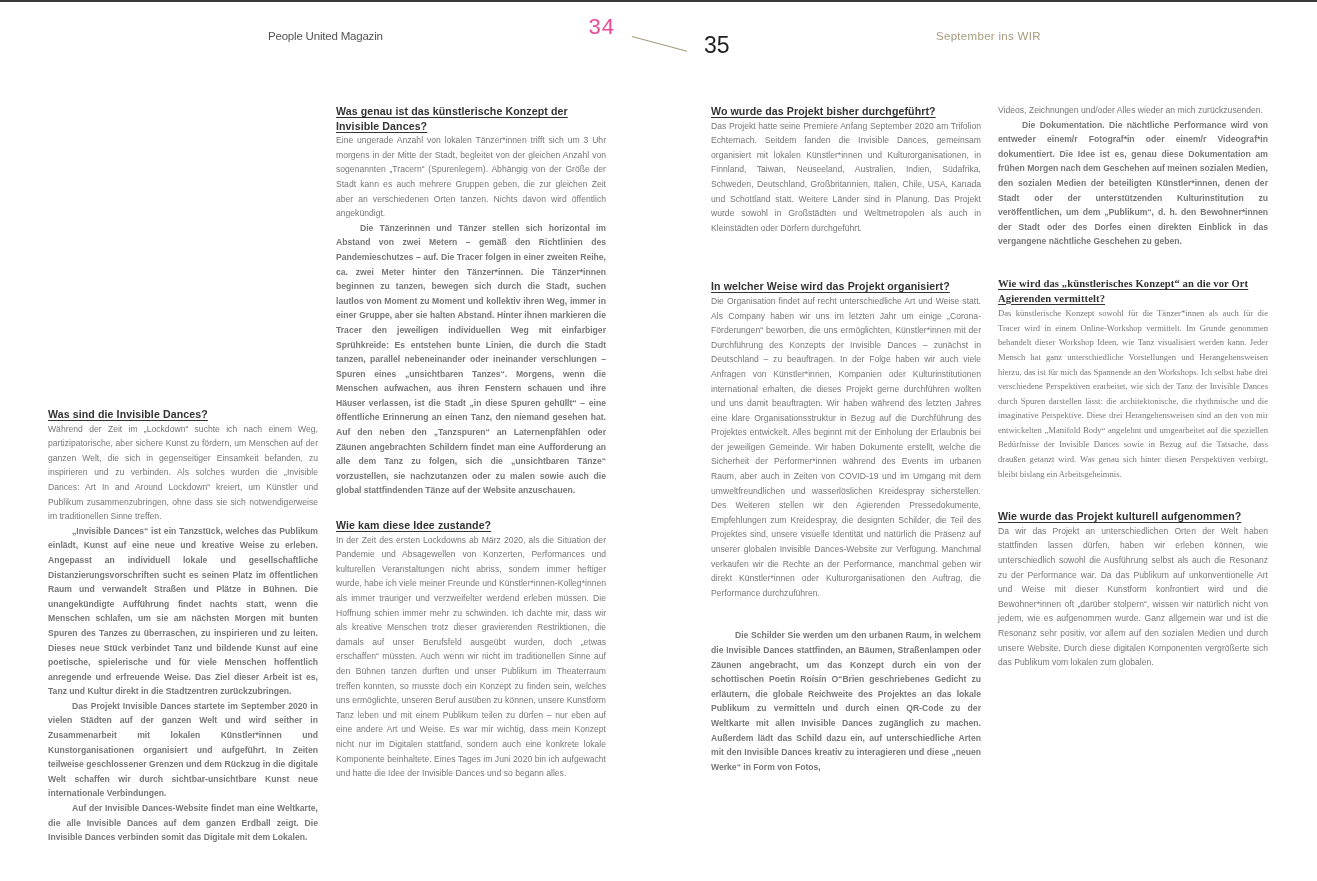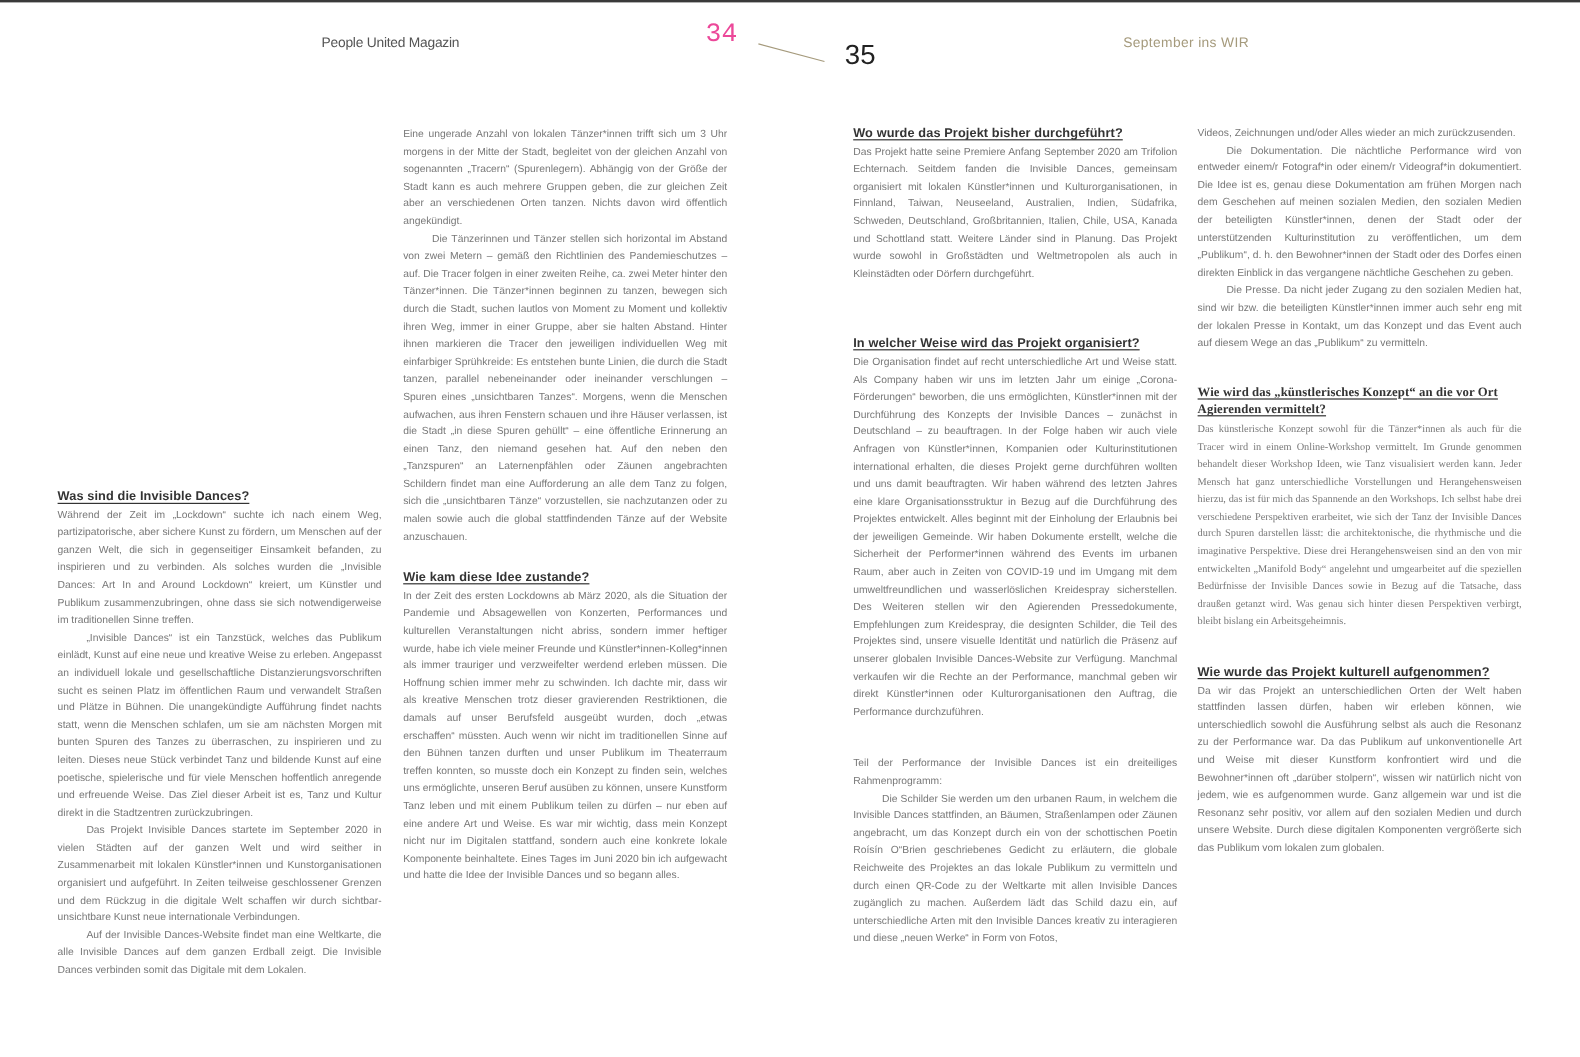--- a/index.html
+++ b/index.html
@@ -13,21 +13,21 @@
   .pnum-left { position: absolute; left: 588px; top: 16px; font-family: Liberation Mono, monospace; font-size: 22px; color: #ec4899; }
   .pnum-right { position: absolute; left: 704px; top: 32px; font-family: "Liberation Sans", sans-serif; font-size: 23px; color: #222; }
   .divider-slash { position: absolute; left: 632px; top: 36px; width: 57px; height: 1px; background: #a59a7c; transform: rotate(15deg); transform-origin: left center; }
 
   .col { position: absolute; width: 272px; font-size: 8.6px; line-height: 14.6px; text-align: justify; color: #777; }
   .col h2 {
     margin: 0; font-size: 10.6px; line-height: 14.6px; font-weight: bold; color: #333;
     text-decoration: underline; text-underline-offset: 2px; text-align: left; letter-spacing: 0.1px;
   }
   .col p { margin: 0; }
-  .col p.indent { text-indent: 24px; }
+  .col p.indent { text-indent: 24px; font-weight: bold; }
   .col .section { margin-bottom: 0; }
 
   #col1 { left: 48px; top: 407px; width: 270px; }
   #col2 { left: 336px; top: 104px; width: 270px; }
   #col2 .section-2 { margin-top: 20px; }
   #col3 { left: 711px; top: 104px; width: 270px; }
   #col3 .section-2 { margin-top: 44px; }
   #col3 .section-3 { margin-top: 28px; }
   #col4 { left: 998px; top: 103px; width: 270px; }
   #col4 .section-2 { margin-top: 28px; font-family: Liberation Serif, serif; }
@@ -49,49 +49,48 @@
     <h2>Was sind die Invisible Dances?</h2>
     <p>Während der Zeit im „Lockdown“ suchte ich nach einem Weg, partizipatorische, aber sichere Kunst zu fördern, um Menschen auf der ganzen Welt, die sich in gegenseitiger Einsamkeit befanden, zu inspirieren und zu verbinden. Als solches wurden die „Invisible Dances: Art In and Around Lockdown“ kreiert, um Künstler und Publikum zusammenzubringen, ohne dass sie sich notwendigerweise im traditionellen Sinne treffen.</p>
     <p class="indent">„Invisible Dances“ ist ein Tanzstück, welches das Publikum einlädt, Kunst auf eine neue und kreative Weise zu erleben. Angepasst an individuell lokale und gesellschaftliche Distanzierungsvorschriften sucht es seinen Platz im öffentlichen Raum und verwandelt Straßen und Plätze in Bühnen. Die unangekündigte Aufführung findet nachts statt, wenn die Menschen schlafen, um sie am nächsten Morgen mit bunten Spuren des Tanzes zu überraschen, zu inspirieren und zu leiten. Dieses neue Stück verbindet Tanz und bildende Kunst auf eine poetische, spielerische und für viele Menschen hoffentlich anregende und erfreuende Weise. Das Ziel dieser Arbeit ist es, Tanz und Kultur direkt in die Stadtzentren zurückzubringen.</p>
     <p class="indent">Das Projekt Invisible Dances startete im September 2020 in vielen Städten auf der ganzen Welt und wird seither in Zusammenarbeit mit lokalen Künstler*innen und Kunstorganisationen organisiert und aufgeführt. In Zeiten teilweise geschlossener Grenzen und dem Rückzug in die digitale Welt schaffen wir durch sichtbar-unsichtbare Kunst neue internationale Verbindungen.</p>
     <p class="indent">Auf der Invisible Dances-Website findet man eine Weltkarte, die alle Invisible Dances auf dem ganzen Erdball zeigt. Die Invisible Dances verbinden somit das Digitale mit dem Lokalen.</p>
   </div>
 </div>
 
 <div class="col" id="col2">
   <div class="section">
+    <h2>Was genau ist das künstlerische Konzept der Invisible Dances?</h2>
     <p>Eine ungerade Anzahl von lokalen Tänzer*innen trifft sich um 3 Uhr morgens in der Mitte der Stadt, begleitet von der gleichen Anzahl von sogenannten „Tracern“ (Spurenlegern). Abhängig von der Größe der Stadt kann es auch mehrere Gruppen geben, die zur gleichen Zeit aber an verschiedenen Orten tanzen. Nichts davon wird öffentlich angekündigt.</p>
     <p class="indent">Die Tänzerinnen und Tänzer stellen sich horizontal im Abstand von zwei Metern – gemäß den Richtlinien des Pandemieschutzes – auf. Die Tracer folgen in einer zweiten Reihe, ca. zwei Meter hinter den Tänzer*innen. Die Tänzer*innen beginnen zu tanzen, bewegen sich durch die Stadt, suchen lautlos von Moment zu Moment und kollektiv ihren Weg, immer in einer Gruppe, aber sie halten Abstand. Hinter ihnen markieren die Tracer den jeweiligen individuellen Weg mit einfarbiger Sprühkreide: Es entstehen bunte Linien, die durch die Stadt tanzen, parallel nebeneinander oder ineinander verschlungen – Spuren eines „unsichtbaren Tanzes“. Morgens, wenn die Menschen aufwachen, aus ihren Fenstern schauen und ihre Häuser verlassen, ist die Stadt „in diese Spuren gehüllt“ – eine öffentliche Erinnerung an einen Tanz, den niemand gesehen hat. Auf den neben den „Tanzspuren“ an Laternenpfählen oder Zäunen angebrachten Schildern findet man eine Aufforderung an alle dem Tanz zu folgen, sich die „unsichtbaren Tänze“ vorzustellen, sie nachzutanzen oder zu malen sowie auch die global stattfindenden Tänze auf der Website anzuschauen.</p>
   </div>
   <div class="section section-2">
     <h2>Wie kam diese Idee zustande?</h2>
     <p>In der Zeit des ersten Lockdowns ab März 2020, als die Situation der Pandemie und Absagewellen von Konzerten, Performances und kulturellen Veranstaltungen nicht abriss, sondern immer heftiger wurde, habe ich viele meiner Freunde und Künstler*innen-Kolleg*innen als immer trauriger und verzweifelter werdend erleben müssen. Die Hoffnung schien immer mehr zu schwinden. Ich dachte mir, dass wir als kreative Menschen trotz dieser gravierenden Restriktionen, die damals auf unser Berufsfeld ausgeübt wurden, doch „etwas erschaffen“ müssten. Auch wenn wir nicht im traditionellen Sinne auf den Bühnen tanzen durften und unser Publikum im Theaterraum treffen konnten, so musste doch ein Konzept zu finden sein, welches uns ermöglichte, unseren Beruf ausüben zu können, unsere Kunstform Tanz leben und mit einem Publikum teilen zu dürfen – nur eben auf eine andere Art und Weise. Es war mir wichtig, dass mein Konzept nicht nur im Digitalen stattfand, sondern auch eine konkrete lokale Komponente beinhaltete. Eines Tages im Juni 2020 bin ich aufgewacht und hatte die Idee der Invisible Dances und so begann alles.</p>
   </div>
 </div>
 
 <div class="col" id="col3">
   <div class="section">
     <h2>Wo wurde das Projekt bisher durchgeführt?</h2>
     <p>Das Projekt hatte seine Premiere Anfang September 2020 am Trifolion Echternach. Seitdem fanden die Invisible Dances, gemeinsam organisiert mit lokalen Künstler*innen und Kulturorganisationen, in Finnland, Taiwan, Neuseeland, Australien, Indien, Südafrika, Schweden, Deutschland, Großbritannien, Italien, Chile, USA, Kanada und Schottland statt. Weitere Länder sind in Planung. Das Projekt wurde sowohl in Großstädten und Weltmetropolen als auch in Kleinstädten oder Dörfern durchgeführt.</p>
   </div>
   <div class="section section-2">
     <h2>In welcher Weise wird das Projekt organisiert?</h2>
     <p>Die Organisation findet auf recht unterschiedliche Art und Weise statt. Als Company haben wir uns im letzten Jahr um einige „Corona-Förderungen“ beworben, die uns ermöglichten, Künstler*innen mit der Durchführung des Konzepts der Invisible Dances – zunächst in Deutschland – zu beauftragen. In der Folge haben wir auch viele Anfragen von Künstler*innen, Kompanien oder Kulturinstitutionen international erhalten, die dieses Projekt gerne durchführen wollten und uns damit beauftragten. Wir haben während des letzten Jahres eine klare Organisationsstruktur in Bezug auf die Durchführung des Projektes entwickelt. Alles beginnt mit der Einholung der Erlaubnis bei der jeweiligen Gemeinde. Wir haben Dokumente erstellt, welche die Sicherheit der Performer*innen während des Events im urbanen Raum, aber auch in Zeiten von COVID-19 und im Umgang mit dem umweltfreundlichen und wasserlöslichen Kreidespray sicherstellen. Des Weiteren stellen wir den Agierenden Pressedokumente, Empfehlungen zum Kreidespray, die designten Schilder, die Teil des Projektes sind, unsere visuelle Identität und natürlich die Präsenz auf unserer globalen Invisible Dances-Website zur Verfügung. Manchmal verkaufen wir die Rechte an der Performance, manchmal geben wir direkt Künstler*innen oder Kulturorganisationen den Auftrag, die Performance durchzuführen.</p>
   </div>
   <div class="section section-3">
-    <p>Teil der Performance der Invisible Dances ist ein dreiteiliges Rahmenprogramm:</p>
     <p class="indent">Die Schilder Sie werden um den urbanen Raum, in welchem die Invisible Dances stattfinden, an Bäumen, Straßenlampen oder Zäunen angebracht, um das Konzept durch ein von der schottischen Poetin Roísín O“Brien geschriebenes Gedicht zu erläutern, die globale Reichweite des Projektes an das lokale Publikum zu vermitteln und durch einen QR-Code zu der Weltkarte mit allen Invisible Dances zugänglich zu machen. Außerdem lädt das Schild dazu ein, auf unterschiedliche Arten mit den Invisible Dances kreativ zu interagieren und diese „neuen Werke“ in Form von Fotos,</p>
   </div>
 </div>
 
 <div class="col" id="col4">
   <div class="section">
     <p>Videos, Zeichnungen und/oder Alles wieder an mich zurückzusenden.</p>
     <p class="indent">Die Dokumentation. Die nächtliche Performance wird von entweder einem/r Fotograf*in oder einem/r Videograf*in dokumentiert. Die Idee ist es, genau diese Dokumentation am frühen Morgen nach dem Geschehen auf meinen sozialen Medien, den sozialen Medien der beteiligten Künstler*innen, denen der Stadt oder der unterstützenden Kulturinstitution zu veröffentlichen, um dem „Publikum“, d. h. den Bewohner*innen der Stadt oder des Dorfes einen direkten Einblick in das vergangene nächtliche Geschehen zu geben.</p>
-    <p class="indent">Die Presse. Da nicht jeder Zugang zu den sozialen Medien hat, sind wir bzw. die beteiligten Künstler*innen immer auch sehr eng mit der lokalen Presse in Kontakt, um das Konzept und das Event auch auf diesem Wege an das „Publikum“ zu vermitteln.</p>
   </div>
   <div class="section section-2">
     <h2>Wie wird das „künstlerisches Konzept“ an die vor Ort Agierenden vermittelt?</h2>
     <p>Das künstlerische Konzept sowohl für die Tänzer*innen als auch für die Tracer wird in einem Online-Workshop vermittelt. Im Grunde genommen behandelt dieser Workshop Ideen, wie Tanz visualisiert werden kann. Jeder Mensch hat ganz unterschiedliche Vorstellungen und Herangehensweisen hierzu, das ist für mich das Spannende an den Workshops. Ich selbst habe drei verschiedene Perspektiven erarbeitet, wie sich der Tanz der Invisible Dances durch Spuren darstellen lässt: die architektonische, die rhythmische und die imaginative Perspektive. Diese drei Herangehensweisen sind an den von mir entwickelten „Manifold Body“ angelehnt und umgearbeitet auf die speziellen Bedürfnisse der Invisible Dances sowie in Bezug auf die Tatsache, dass draußen getanzt wird. Was genau sich hinter diesen Perspektiven verbirgt, bleibt bislang ein Arbeitsgeheimnis.</p>
   </div>
   <div class="section section-3">
     <h2>Wie wurde das Projekt kulturell aufgenommen?</h2>
     <p>Da wir das Projekt an unterschiedlichen Orten der Welt haben stattfinden lassen dürfen, haben wir erleben können, wie unterschiedlich sowohl die Ausführung selbst als auch die Resonanz zu der Performance war. Da das Publikum auf unkonventionelle Art und Weise mit dieser Kunstform konfrontiert wird und die Bewohner*innen oft „darüber stolpern“, wissen wir natürlich nicht von jedem, wie es aufgenommen wurde. Ganz allgemein war und ist die Resonanz sehr positiv, vor allem auf den sozialen Medien und durch unsere Website. Durch diese digitalen Komponenten vergrößerte sich das Publikum vom lokalen zum globalen.</p>
   </div>
 </div>

